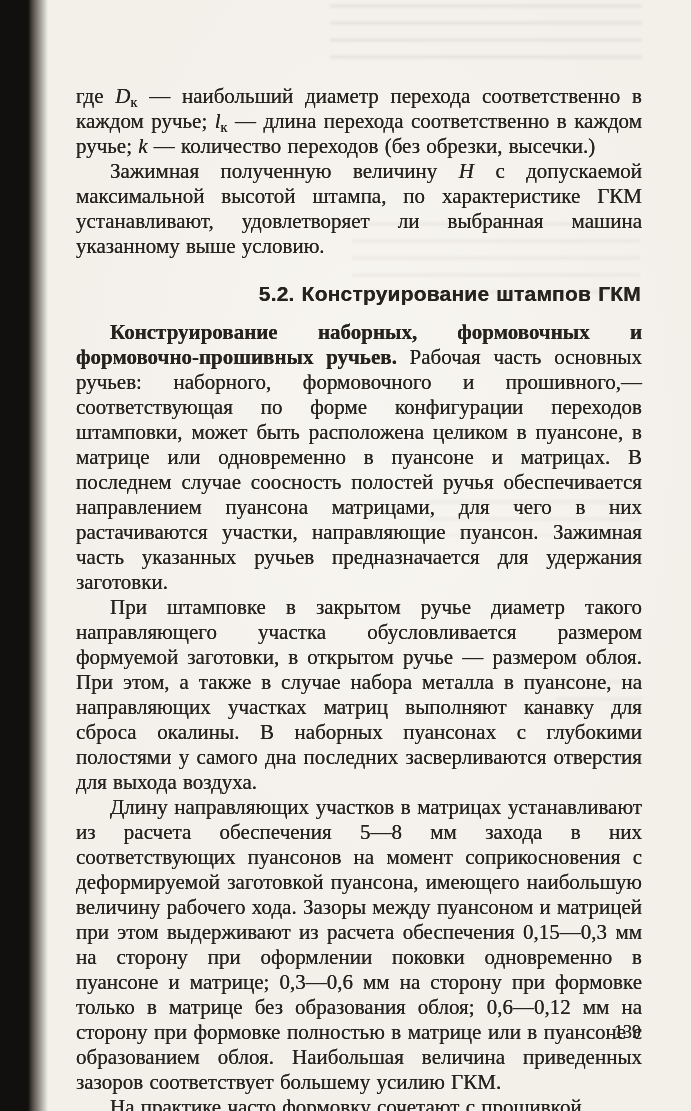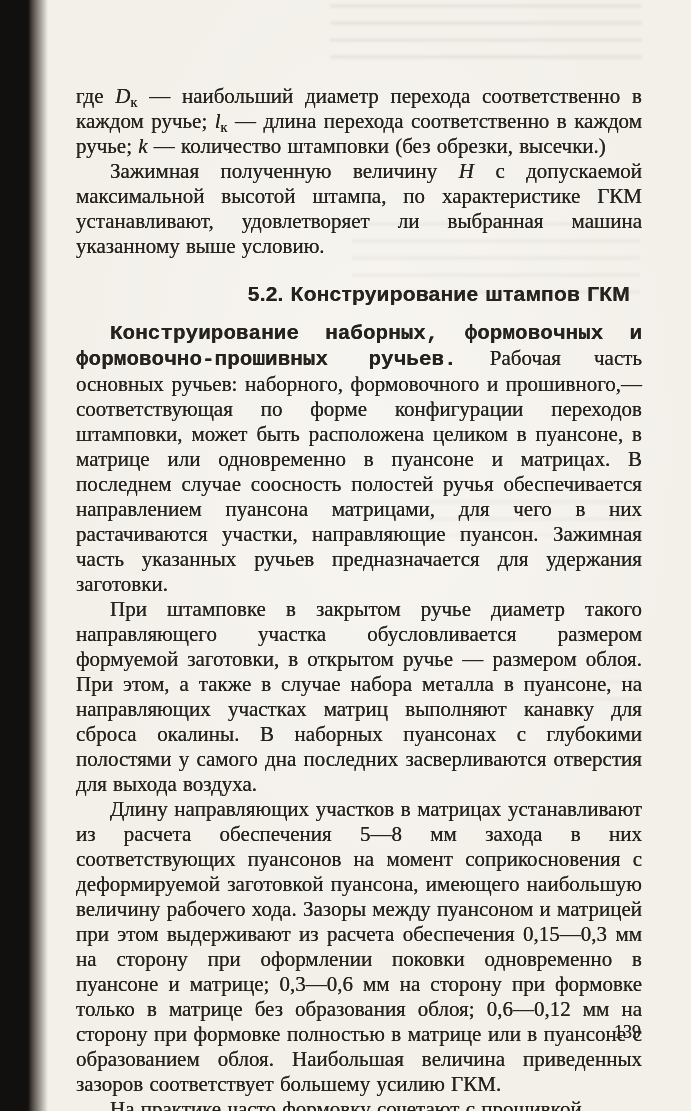--- a/index.html
+++ b/index.html
@@ -50,27 +50,27 @@
     font-size: 21px;
     line-height: 25px;
     text-align: justify;
     word-spacing: 1px;
     text-shadow: 0 0 0.4px currentColor;
   }
   .content p { margin: 0; text-indent: 34px; }
   .content p.no-indent { text-indent: 0; }
   .content i { font-style: italic; }
   .content sub { font-size: 0.68em; line-height: 0; vertical-align: -0.28em; }
-  .content b { font-weight: bold; font-family: Liberation Mono, monospace; }
+  .content b { font-weight: bold; }
   h2.section-heading {
     font-family: "Liberation Sans", "DejaVu Sans", sans-serif;
     font-weight: bold;
     font-size: 21px;
     line-height: 25px;
-    margin: 22px 12px 14px 0;
+    margin: 22px 1px 14px 0;
     text-align: right;
     letter-spacing: 0.2px;
     text-shadow: 0 0 0.4px currentColor;
   }
   .page-number {
     position: absolute;
     right: 50px; bottom: 68px;
     font-size: 18px;
     color: var(--ink, #26231f);
     text-shadow: 0 0 0.4px currentColor;
@@ -84,21 +84,21 @@
   <div class="spine"></div>
 
   <div class="noise noise-rows n1"></div>
   <div class="noise noise-rows n2"></div>
   <div class="noise noise-rows n3"></div>
   <div class="noise noise-rows n4"></div>
 
   <div class="content">
 
     <p class="no-indent">
-      <span>где </span><i>D</i><sub>к</sub><span> — наибольший диаметр перехода соответственно в каждом ручье; </span><i>l</i><sub>к</sub><span> — длина перехода соответственно в каждом ручье; </span><i>k</i><span> — количество штамповки (без обрезки, высечки.)</span>
+      <span>где </span><i>D</i><sub>к</sub><span> — наибольший диаметр перехода соответственно в каждом ручье; </span><i>l</i><sub>к</sub><span> — длина перехода соответственно в каждом ручье; </span><i>k</i><span> — количество переходов (без обрезки, высечки.)</span>
     </p>
 
     <p>
       <span>Зажимная полученную величину </span><i>H</i><span> с допускаемой максимальной высотой штампа, по характеристике ГКМ устанавливают, удовлетворяет ли выбранная машина указанному выше условию.</span>
     </p>
 
     <h2 class="section-heading">5.2. Конструирование штампов ГКМ</h2>
 
     <p>
       <b>Конструирование наборных, формовочных и формовочно-прошивных ручьев.</b><span> Рабочая часть основных ручьев: наборного, формовочного и прошивного,— соответствующая по форме конфигурации переходов штамповки, может быть расположена целиком в пуансоне, в матрице или одновременно в пуансоне и матрицах. В последнем случае соосность полостей ручья обеспечивается направлением пуансона матрицами, для чего в них растачиваются участки, направляющие пуансон. Зажимная часть указанных ручьев предназначается для удержания заготовки.</span>

